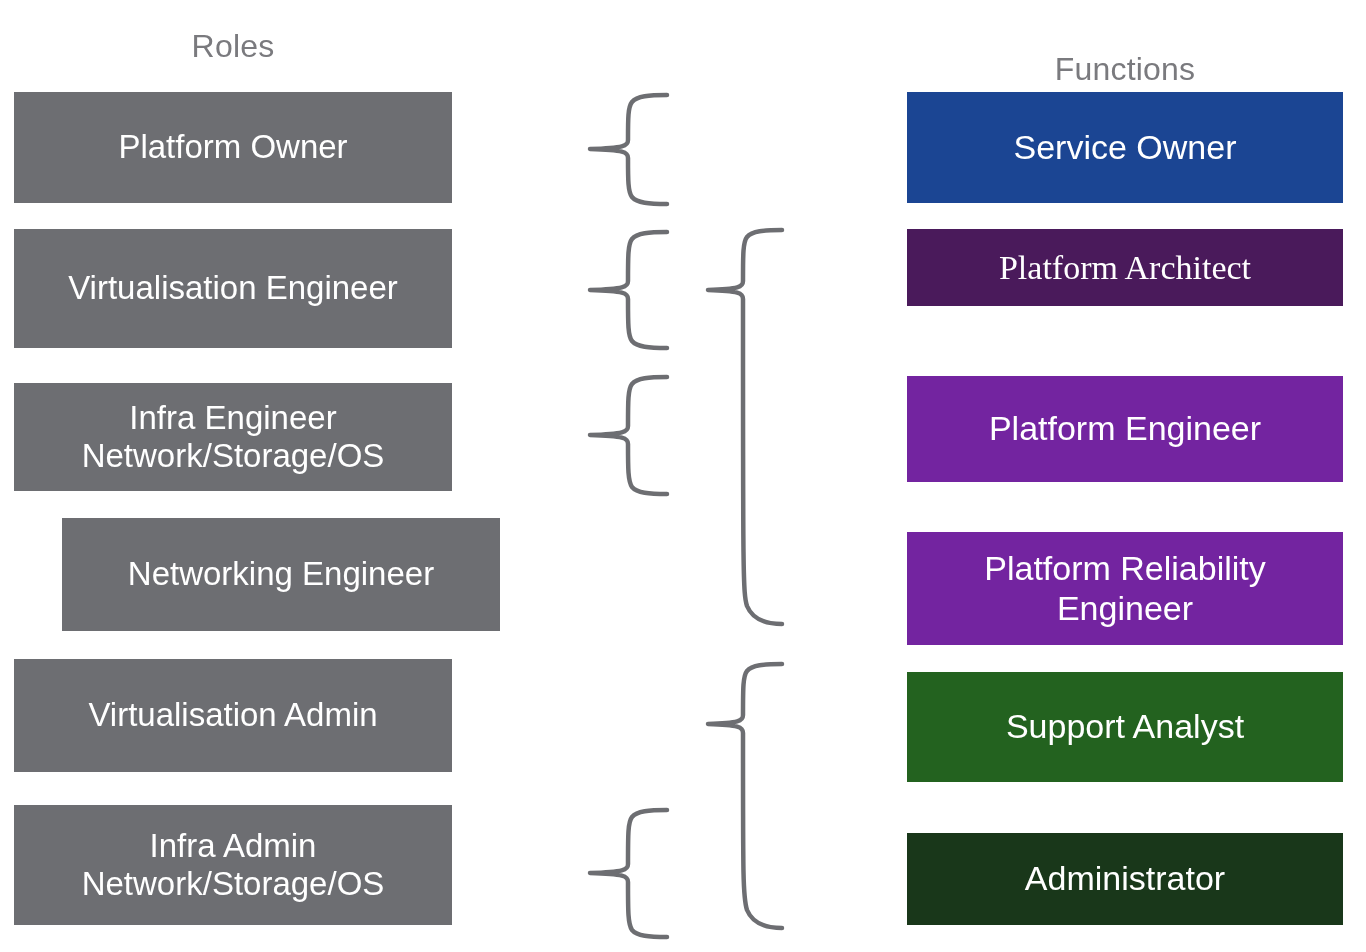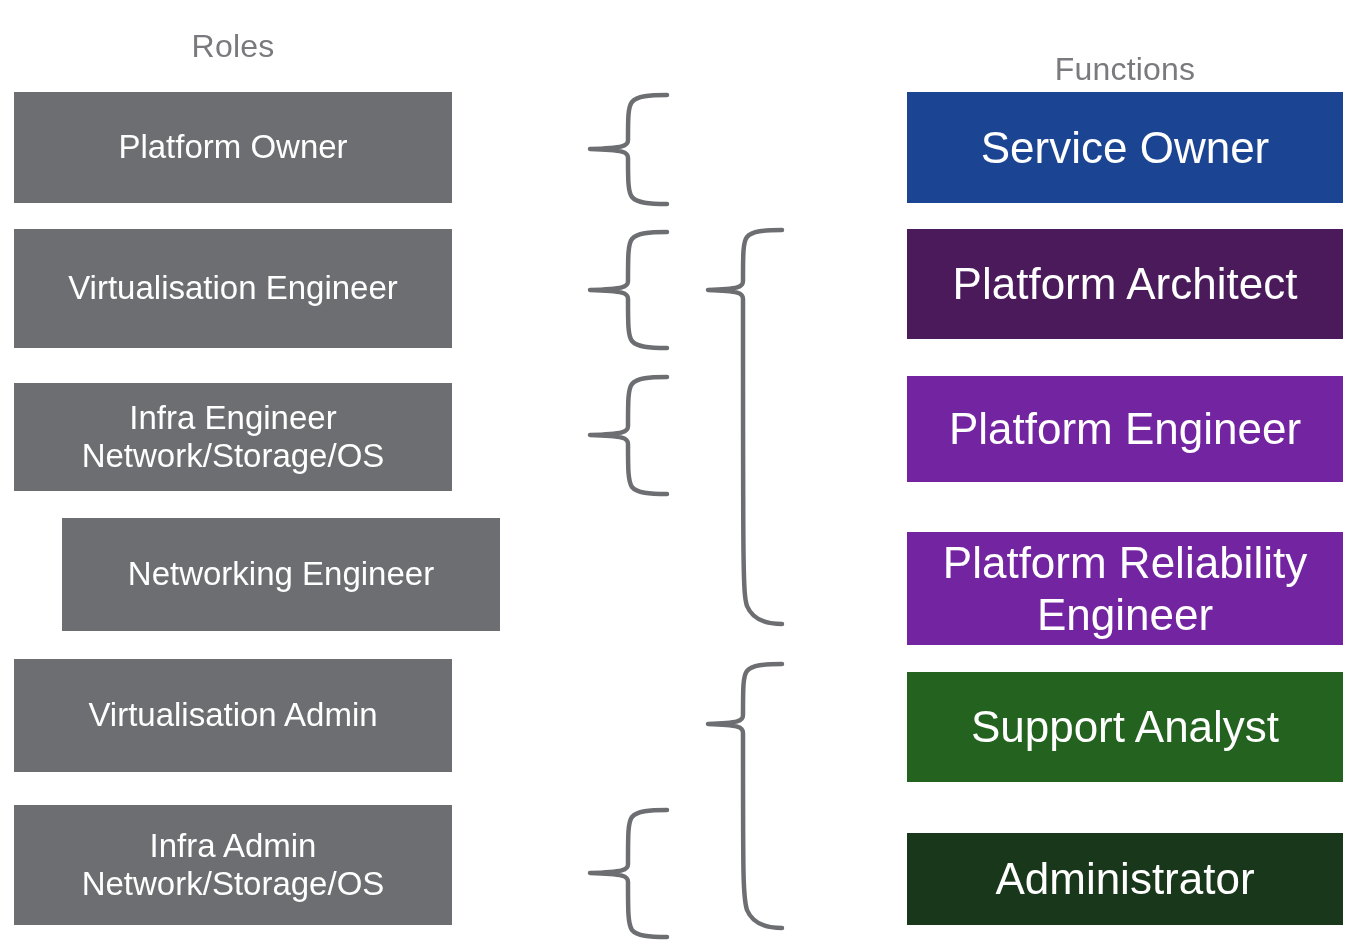--- a/index.html
+++ b/index.html
@@ -54,34 +54,34 @@
 
   .role-box {
     left: 14px;
     width: 438px;
     background: #6d6e72;
     font-size: 33px;
   }
   .func-box {
     left: 907px;
     width: 436px;
-    font-size: 44px;
+    font-size: 34px;
   }
 
   
   #role-0 { top: 92px;  height: 111px; }
   #role-1 { top: 229px; height: 119px; }
   #role-2 { top: 383px; height: 108px; }
   #role-3 { top: 518px; height: 113px; margin-left: 48px; }
   #role-4 { top: 659px; height: 113px; }
   #role-5 { top: 805px; height: 120px; }
 
   
   #func-0 { top: 92px;  height: 111px; }
-  #func-1 { top: 229px; height: 110px; }
+  #func-1 { top: 229px; height: 77px; font-family: Liberation Serif, serif; }
   #func-2 { top: 376px; height: 106px; }
   #func-3 { top: 518px; height: 113px; }
   #func-4 { top: 672px; height: 110px; }
   #func-5 { top: 833px; height: 92px;  }
 
   
   #connector-layer {
     position: absolute;
     left: 0;
     top: 0;

